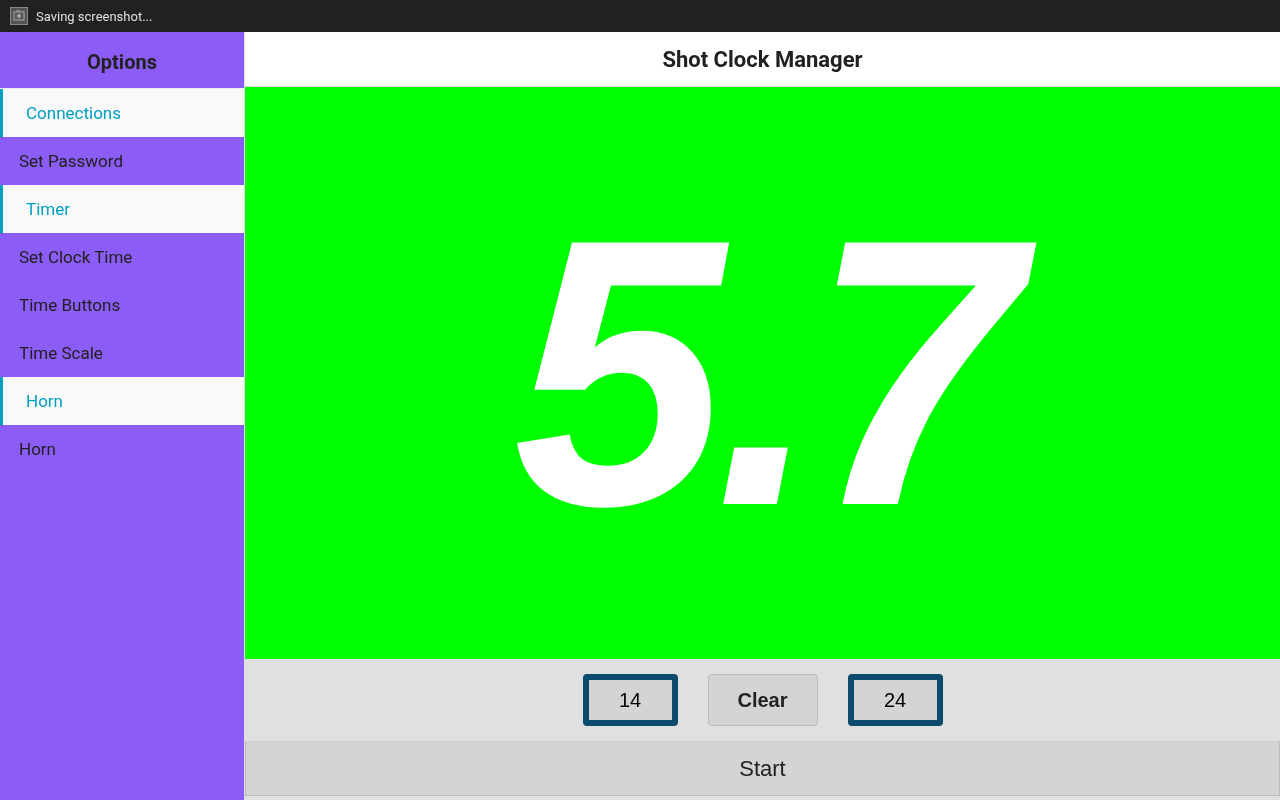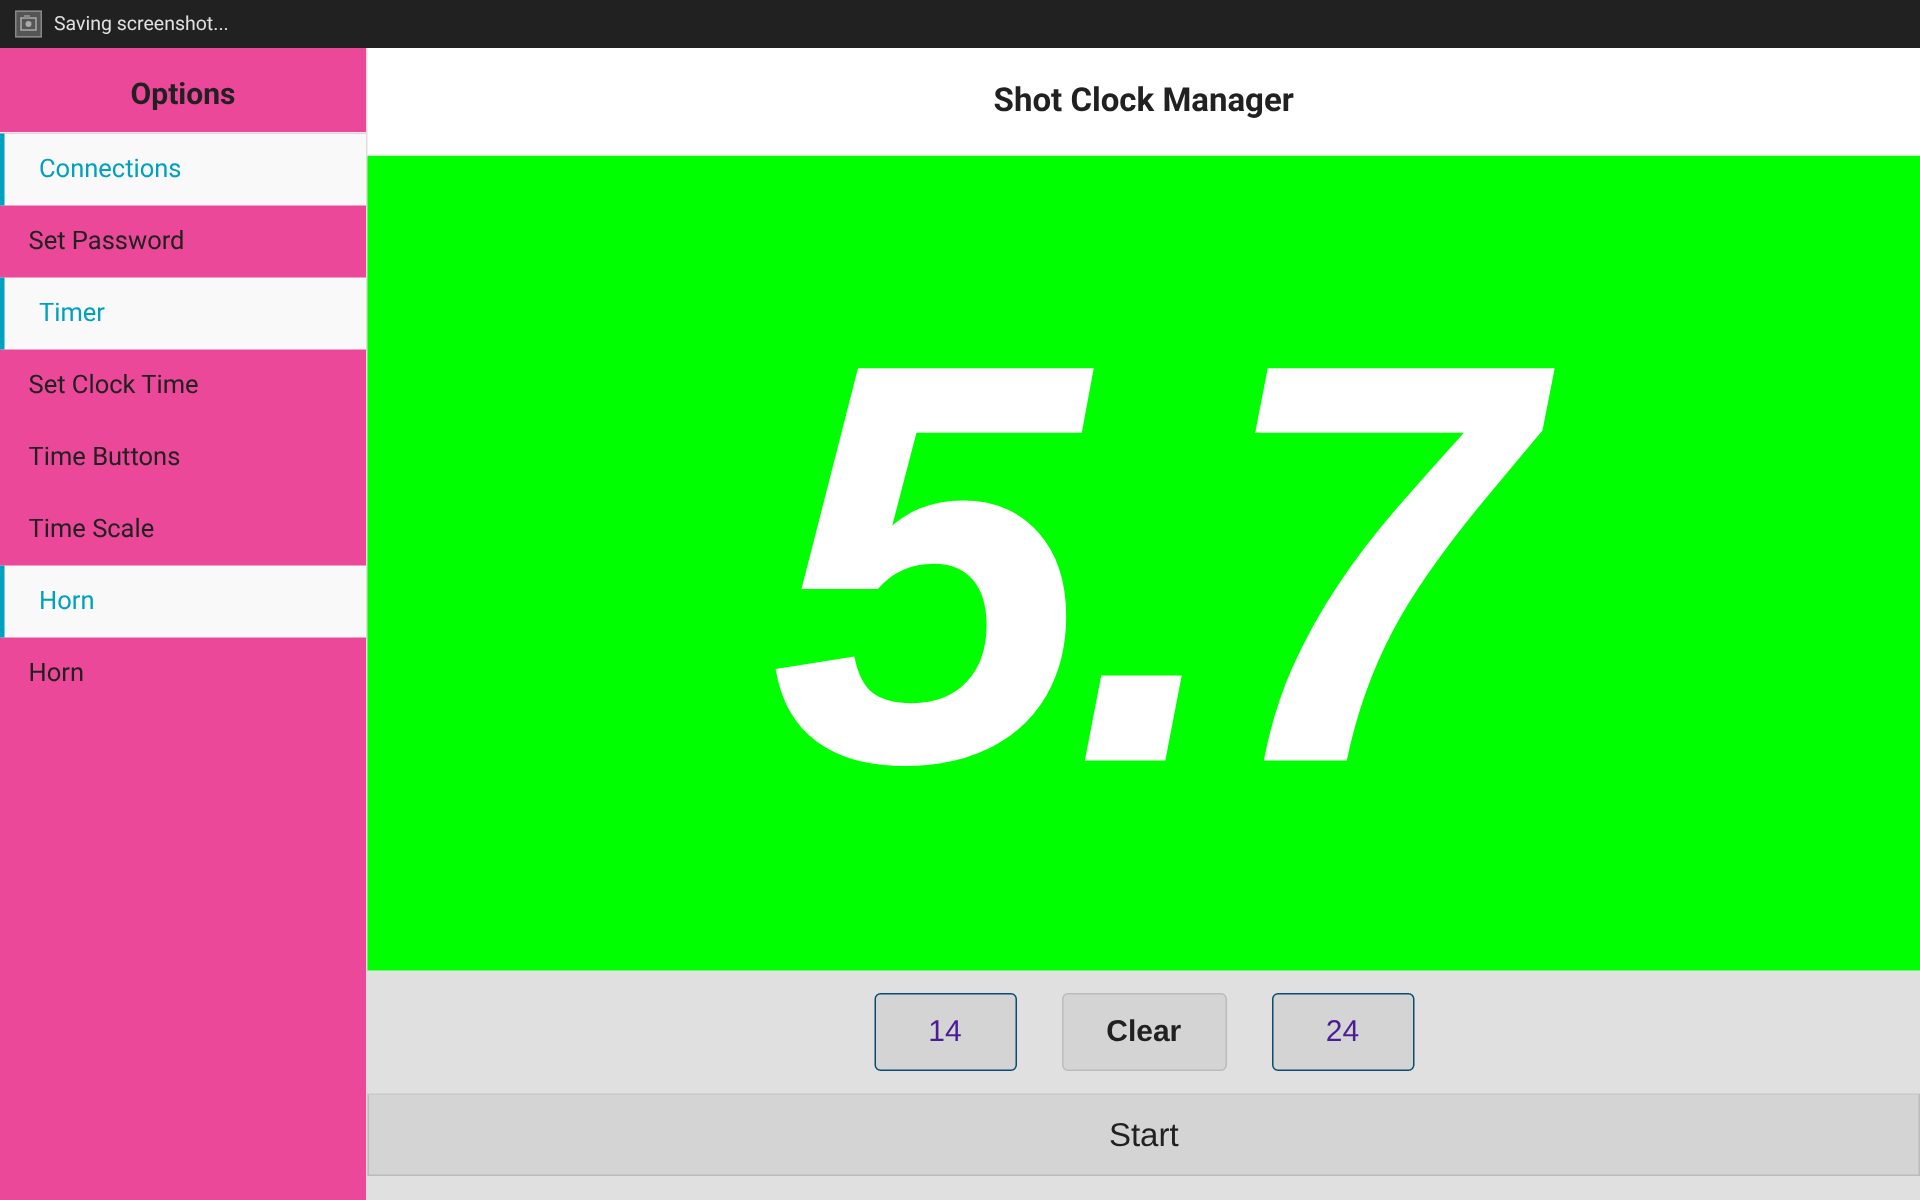--- a/index.html
+++ b/index.html
@@ -46,21 +46,21 @@
     #main {
       display: flex;
       width: 1280px;
       height: 768px;
     }
 
     
     #sidebar {
       width: 245px;
       height: 768px;
-      background: #ec4899;
+      background: #8b5cf6;
       border-right: 1px solid #ddd;
       flex-shrink: 0;
     }
 
     #sidebar-header {
       text-align: center;
       padding: 18px 0 14px;
       font-size: 20px;
       font-weight: bold;
       color: #212121;
@@ -84,21 +84,21 @@
 
     
     #content {
       flex: 1;
       display: flex;
       flex-direction: column;
       background: #eeeeee;
     }
 
     #content-header {
-      height: 72px;
+      height: 55px;
       display: flex;
       align-items: center;
       justify-content: center;
       background: #ffffff;
       border-bottom: 1px solid #ddd;
       font-size: 22px;
       font-weight: bold;
       color: #212121;
     }
 
@@ -135,24 +135,24 @@
       justify-content: center;
       align-items: center;
       gap: 30px;
       padding: 15px 20px;
     }
 
     .time-btn {
       width: 95px;
       height: 52px;
       background: #d4d4d4;
-      border: 1px solid #0c4a6e;
+      border: 6px solid #0c4a6e;
       border-radius: 4px;
       font-size: 20px;
-      color: #4c1d95;
+      color: #000000;
       cursor: pointer;
       display: flex;
       align-items: center;
       justify-content: center;
     }
 
     #clear-btn {
       width: 110px;
       height: 52px;
       background: #d4d4d4;
@@ -161,21 +161,21 @@
       font-size: 20px;
       color: #212121;
       cursor: pointer;
       display: flex;
       align-items: center;
       justify-content: center;
       font-weight: bold;
     }
 
     #start-row {
-      padding: 0 0 16px 0;
+      padding: 0 0 4px 0;
     }
 
     #start-btn {
       width: 100%;
       height: 55px;
       background: #d4d4d4;
       border: 1px solid #bbb;
       border-top: 1px solid #ccc;
       border-radius: 0;
       font-size: 22px;

